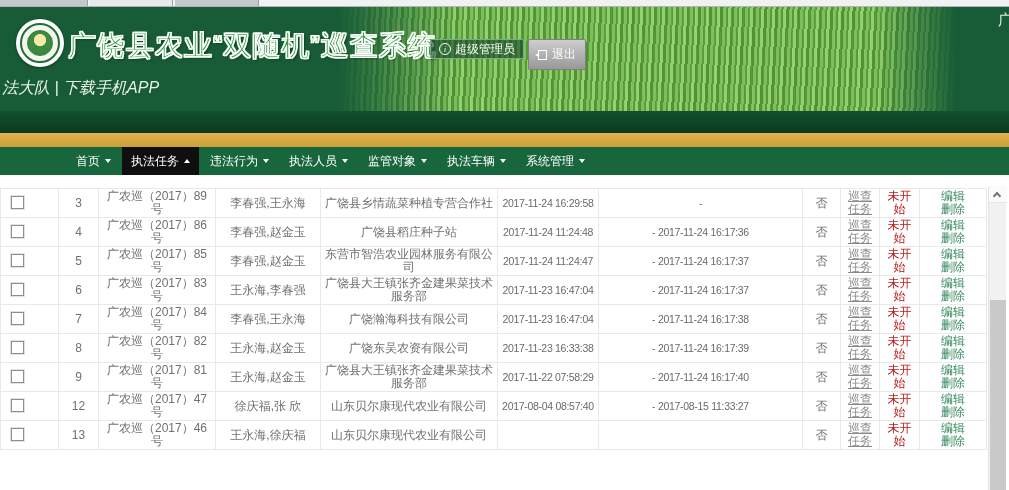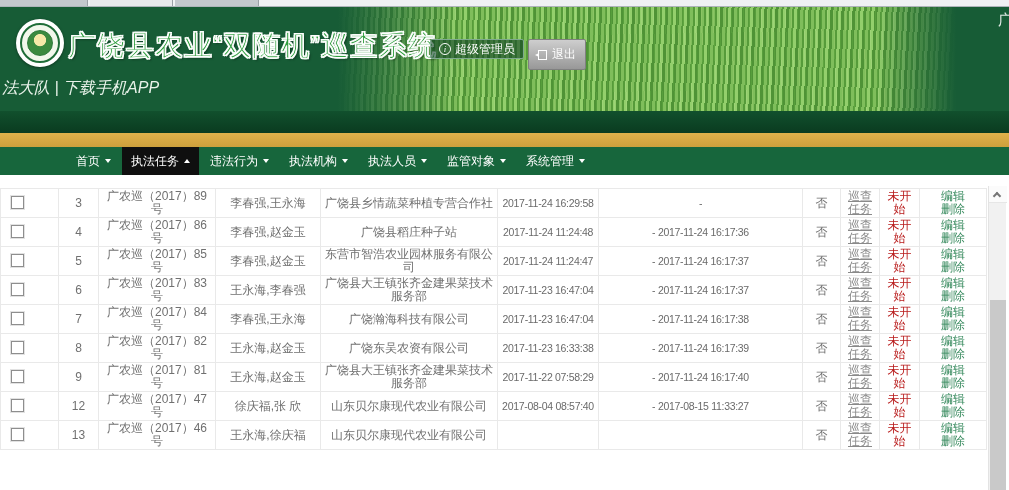--- a/index.html
+++ b/index.html
@@ -156,29 +156,29 @@
       </div>
       <div class="nav-item active">
         <span>执法任务</span>
         <span class="caret up"></span>
       </div>
       <div class="nav-item">
         <span>违法行为</span>
         <span class="caret"></span>
       </div>
       <div class="nav-item">
-        <span>执法机构</span>
-        <span class="caret"></span>
-      </div>
-      <div class="nav-item">
         <span>执法人员</span>
         <span class="caret"></span>
       </div>
       <div class="nav-item">
         <span>监管对象</span>
+        <span class="caret"></span>
+      </div>
+      <div class="nav-item">
+        <span>执法车辆</span>
         <span class="caret"></span>
       </div>
       <div class="nav-item">
         <span>系统管理</span>
         <span class="caret"></span>
       </div>
     </div>
 
   <div class="content">
     <table class="grid">

